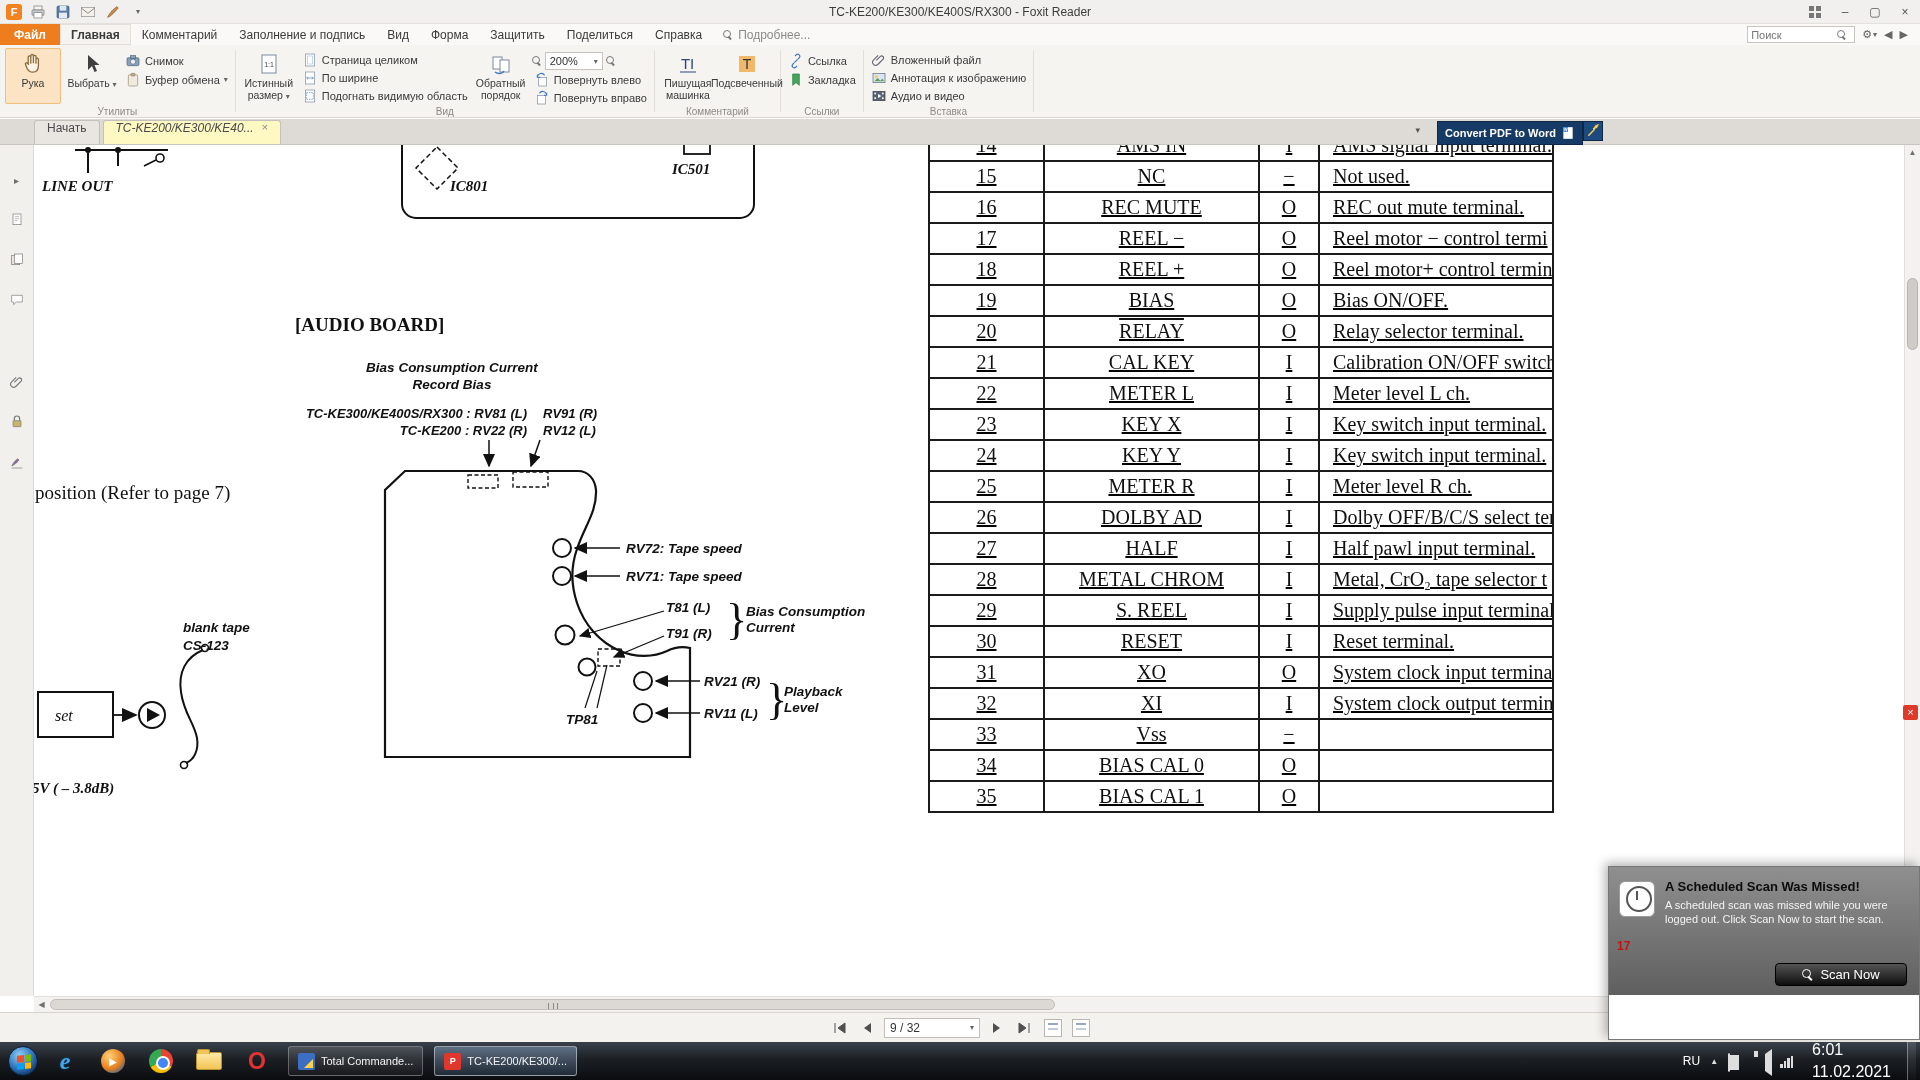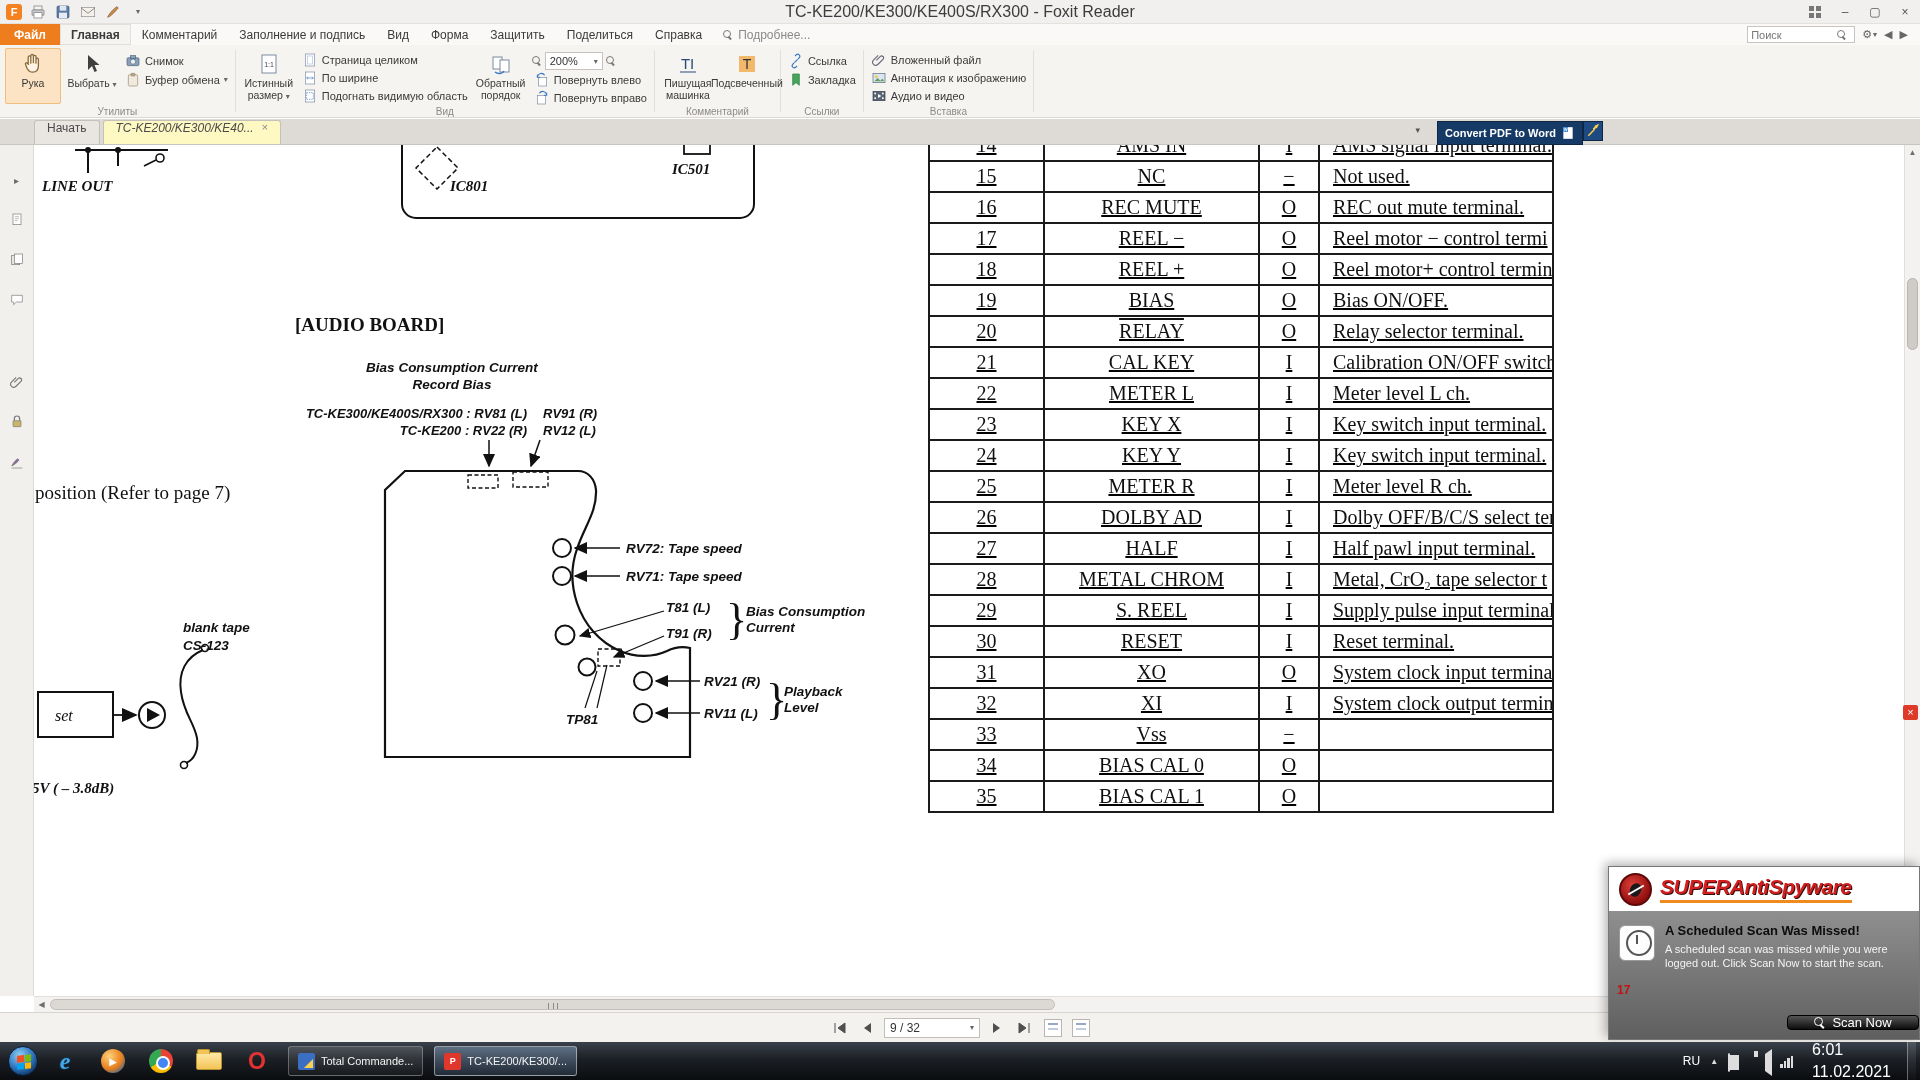--- a/index.html
+++ b/index.html
@@ -4,21 +4,21 @@
 <style>
   * { margin:0; padding:0; box-sizing:border-box; }
   html,body { width:1920px; height:1080px; overflow:hidden; }
   body { position:relative; font-family:"Liberation Sans",sans-serif; background:#fff; }
 
   
   .titlebar { position:absolute; top:0; left:0; right:0; height:24px; background:#f2f0ee; border-bottom:1px solid #e5e2de; display:flex; align-items:center; z-index:20; }
   .qat { display:flex; align-items:center; gap:7px; padding-left:6px; }
   .qat .qico { width:18px; height:18px; display:flex; align-items:center; justify-content:center; }
   .app-badge { width:16px; height:16px; background:#f58220; border-radius:3px; color:#fff; font-size:11px; font-weight:bold; display:flex; align-items:center; justify-content:center; }
-  .title-text { position:absolute; left:50%; transform:translateX(-50%); font-size:16px; color:#3c3c3c; white-space:nowrap; }
+  .title-text { position:absolute; left:50%; transform:translateX(-50%); font-size:12px; color:#3c3c3c; white-space:nowrap; }
   .win-controls { margin-left:auto; display:flex; height:100%; }
   .wc-btn { width:30px; height:100%; display:flex; align-items:center; justify-content:center; color:#555; font-size:12px; }
 
   
   .menubar { position:absolute; top:24px; left:0; right:0; height:21px; background:#fbf9f7; display:flex; align-items:stretch; font-size:12px; z-index:19; }
   .tab-file { background:#ee7e1d; color:#fff; padding:0 14px; display:flex; align-items:center; font-weight:bold; }
   .menu-tab { padding:0 11px; display:flex; align-items:center; color:#3b3b3b; }
   .menu-tab.active { background:#f6f4f1; box-shadow:inset 0 0 0 1px #e3dfda; font-weight:bold; }
   .tellme { display:flex; align-items:center; gap:5px; color:#8a8a8a; padding:0 10px; }
   .mb-right { margin-left:auto; display:flex; align-items:center; gap:7px; padding-right:12px; }
@@ -99,21 +99,21 @@
   .bug::before { content:""; position:absolute; left:9px; top:8px; width:11px; height:14px; background:#1a1a1a; border-radius:50%; transform:rotate(25deg); }
   .bug::after { content:""; position:absolute; left:6px; top:14px; width:18px; height:2px; background:#fff; transform:rotate(-30deg); }
   .brand { font-size:21px; font-weight:bold; font-style:italic; color:#d21e1e; text-shadow:1px 1px 0 #3a0c0c; letter-spacing:-0.5px; border-bottom:3px solid #f08a1d; padding-bottom:1px; }
   .popup-body { position:relative; height:128px; background:linear-gradient(#8f8f8f,#5f5f5f); padding:12px 10px 6px 56px; }
   .clockico { position:absolute; left:10px; top:14px; width:36px; height:36px; background:#fdfdfd; border:1px solid #9a9a9a; border-radius:6px; }
   .clockico::before { content:""; position:absolute; left:6px; top:4px; width:22px; height:22px; border:2px solid #555; border-radius:50%; }
   .clockico::after { content:""; position:absolute; left:16px; top:9px; width:2px; height:9px; background:#555; }
   .clockbadge { position:absolute; left:8px; bottom:42px; font-size:12px; font-weight:bold; color:#c21212; z-index:2; }
   .popup-title { font-size:13px; font-weight:bold; color:#0c0c0c; }
   .popup-text { margin-top:4px; font-size:11px; color:#f4f4f4; line-height:1.3; width:238px; }
-  .scan-btn { position:absolute; right:0; bottom:9px; width:132px; height:15px; background:linear-gradient(#555,#0d0d0d); border:1px solid #000; border-radius:4px; color:#fff; font-size:13px; display:flex; align-items:center; justify-content:center; gap:7px; }
+  .scan-btn { position:absolute; right:12px; bottom:9px; width:132px; height:23px; background:linear-gradient(#555,#0d0d0d); border:1px solid #000; border-radius:4px; color:#fff; font-size:13px; display:flex; align-items:center; justify-content:center; gap:7px; }
   .mag-w { width:11px; height:11px; position:relative; }
   .mag-w::before { content:""; position:absolute; left:0; top:0; width:7px; height:7px; border:1.6px solid #fff; border-radius:50%; }
   .mag-w::after { content:""; position:absolute; left:7px; top:7px; width:5px; height:1.8px; background:#fff; transform:rotate(45deg); transform-origin:0 0; }
 
   
   .taskbar { position:absolute; left:0; bottom:0; right:0; height:38px; background:linear-gradient(#39414b,#1c2025 45%,#0a0c0f); display:flex; align-items:center; z-index:60; }
   .orb { width:30px; height:30px; border-radius:50%; margin:0 10px 0 8px; background:radial-gradient(circle at 38% 30%, #8fd0f5, #2f74bd 50%, #0b2c55 85%); border:1px solid #0a1e38; position:relative; flex:none; }
   .flag { position:absolute; left:8px; top:8px; width:14px; height:14px; display:grid; grid-template-columns:1fr 1fr; grid-template-rows:1fr 1fr; gap:1px; transform:skewY(-6deg); }
   .flag i:nth-child(1){background:#f25022;} .flag i:nth-child(2){background:#7fba00;}
   .flag i:nth-child(3){background:#00a4ef;} .flag i:nth-child(4){background:#ffb900;}
@@ -755,24 +755,20 @@
   <div class="nbtn">
     <svg width="14" height="12" viewBox="0 0 14 12">
         <path d="M12 1 v10 M2 1 L9 6 L2 11 Z" stroke="#4f4f4f" fill="#4f4f4f"></path>
       </svg>
   </div>
   <div class="vmico"></div>
   <div class="vmico"></div>
 </div>
 
 <div class="popup">
-  <div class="popup-header">
-    <div class="bug"></div>
-    <div class="brand" data-bind="popup.brand">SUPERAntiSpyware</div>
-  </div>
   <div class="popup-body">
     <div class="clockico"></div>
     <div class="clockbadge" data-bind="popup.badge">17</div>
     <div class="popup-title" data-bind="popup.title">A Scheduled Scan Was Missed!</div>
     <div class="popup-text" data-bind="popup.body">A scheduled scan was missed while you were logged out. Click Scan Now to start the scan.</div>
     <div class="scan-btn">
       <span class="mag-w"></span>
       <span data-bind="popup.button">Scan Now</span>
     </div>
   </div>

